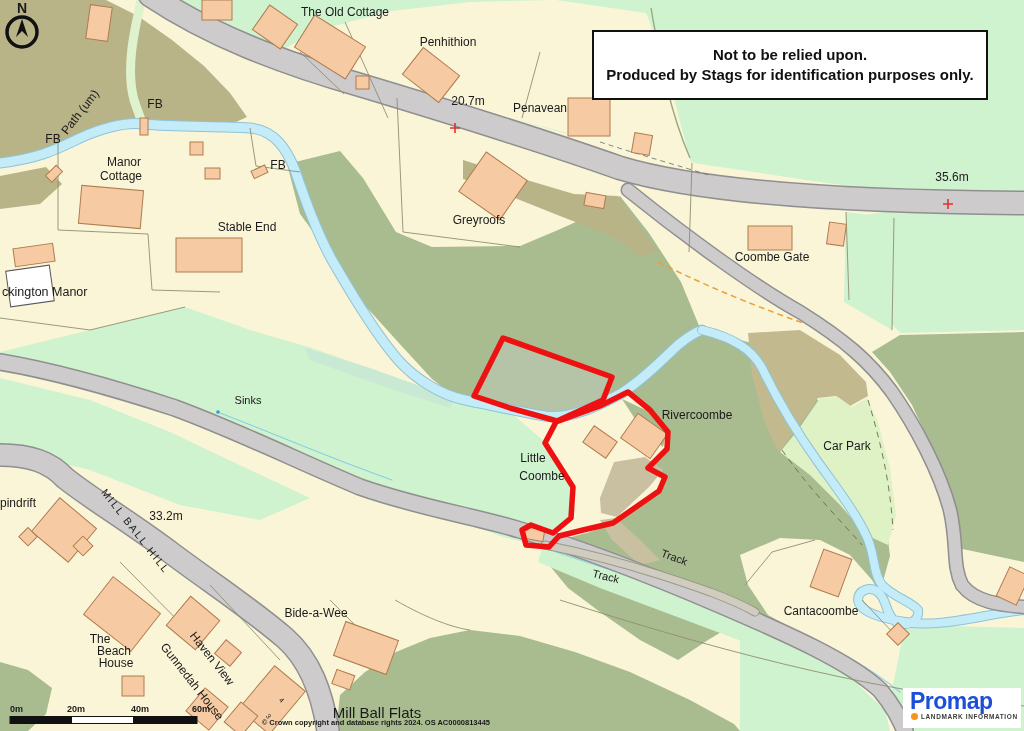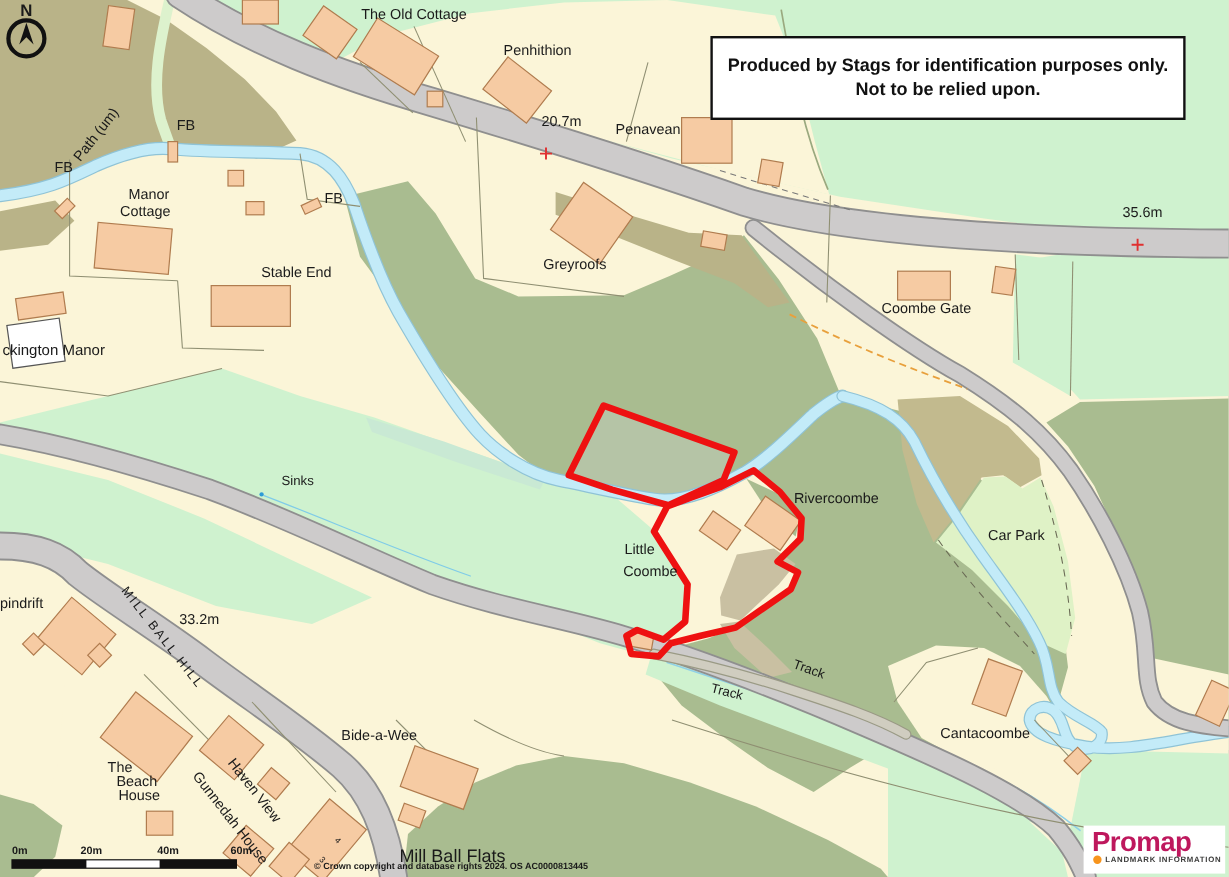--- a/index.html
+++ b/index.html
@@ -7,21 +7,21 @@
          font-family:"Liberation Sans",sans-serif;background:#FBF5D8;}
   #mapsvg{position:absolute;left:0;top:0;}
   .maplabel{font-family:"Liberation Sans",sans-serif;fill:#1a1a1a;}
   .overlay-box{position:absolute;background:#fff;border:2px solid #111;
                display:flex;flex-direction:column;align-items:center;justify-content:center;
                font-family:"Liberation Sans",sans-serif;color:#111;text-align:center;}
   #disclaimer{left:592px;top:30px;width:392px;height:66px;font-size:15px;font-weight:bold;line-height:20px;}
   #areabox{left:237px;top:555px;width:237px;height:33px;font-size:15px;font-weight:bold;}
   #promap{position:absolute;left:903px;top:688px;width:118px;height:40px;background:#fff;
           font-family:"Liberation Sans",sans-serif;}
-  #promap .brand{font-size:23px;font-weight:bold;color:#be185d;letter-spacing:-0.5px;line-height:22px;padding:2px 0 0 7px;}
+  #promap .brand{font-size:23px;font-weight:bold;color:#1d4ed8;letter-spacing:-0.5px;line-height:22px;padding:2px 0 0 7px;}
   #promap .tagrow{display:flex;align-items:center;gap:3px;padding-left:8px;margin-top:1px;}
   #promap .dot{width:7px;height:7px;border-radius:50%;background:#F7941D;}
   #promap .tagline{font-size:6.5px;font-weight:bold;color:#3c3c3b;letter-spacing:0.6px;}
 </style>
 </head>
 <body>
 
 <div id="stage">
 <svg id="mapsvg" width="1024" height="731" viewBox="0 0 1024 731">
 
@@ -213,22 +213,22 @@
     <text class="maplabel" x="10" y="712" font-size="9" font-weight="bold" text-anchor="start">0m</text>
     <text class="maplabel" x="76" y="712" font-size="9" font-weight="bold" text-anchor="middle">20m</text>
     <text class="maplabel" x="140" y="712" font-size="9" font-weight="bold" text-anchor="middle">40m</text>
     <text class="maplabel" x="201" y="712" font-size="9" font-weight="bold" text-anchor="middle">60m</text>
   </g>
 
   <text class="maplabel" x="490" y="724.5" font-size="7.5" font-weight="bold" text-anchor="end" fill="#222">© Crown copyright and database rights 2024. OS AC0000813445</text>
 </svg>
 
   <div id="disclaimer" class="overlay-box">
+    <div>Not to be relied upon.</div>
     <div>Produced by Stags for identification purposes only.</div>
-    <div>Not to be relied upon.</div>
   </div>
 
 
   <div id="promap">
     <div class="brand">Promap</div>
     <div class="tagrow">
       <span class="dot"></span>
       <span class="tagline">LANDMARK INFORMATION</span>
     </div>
   </div>

